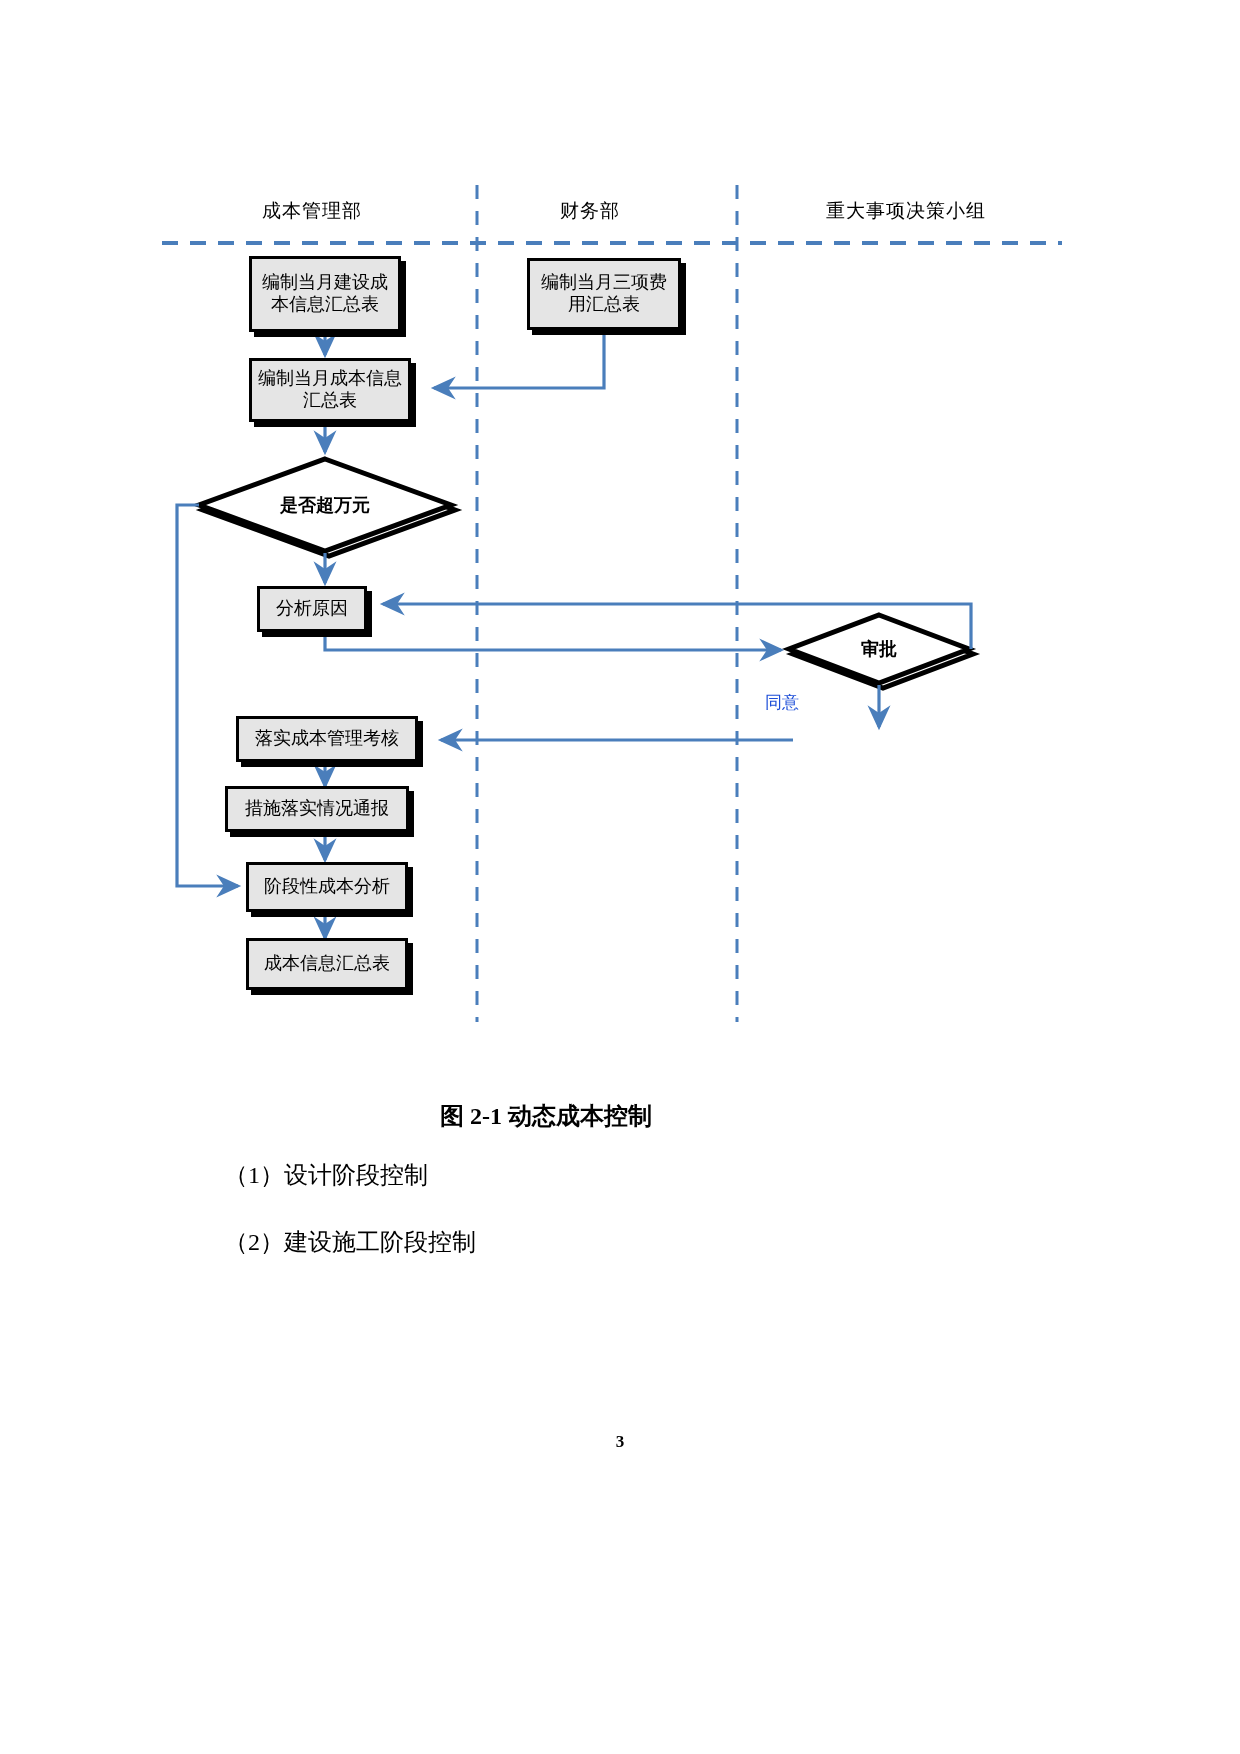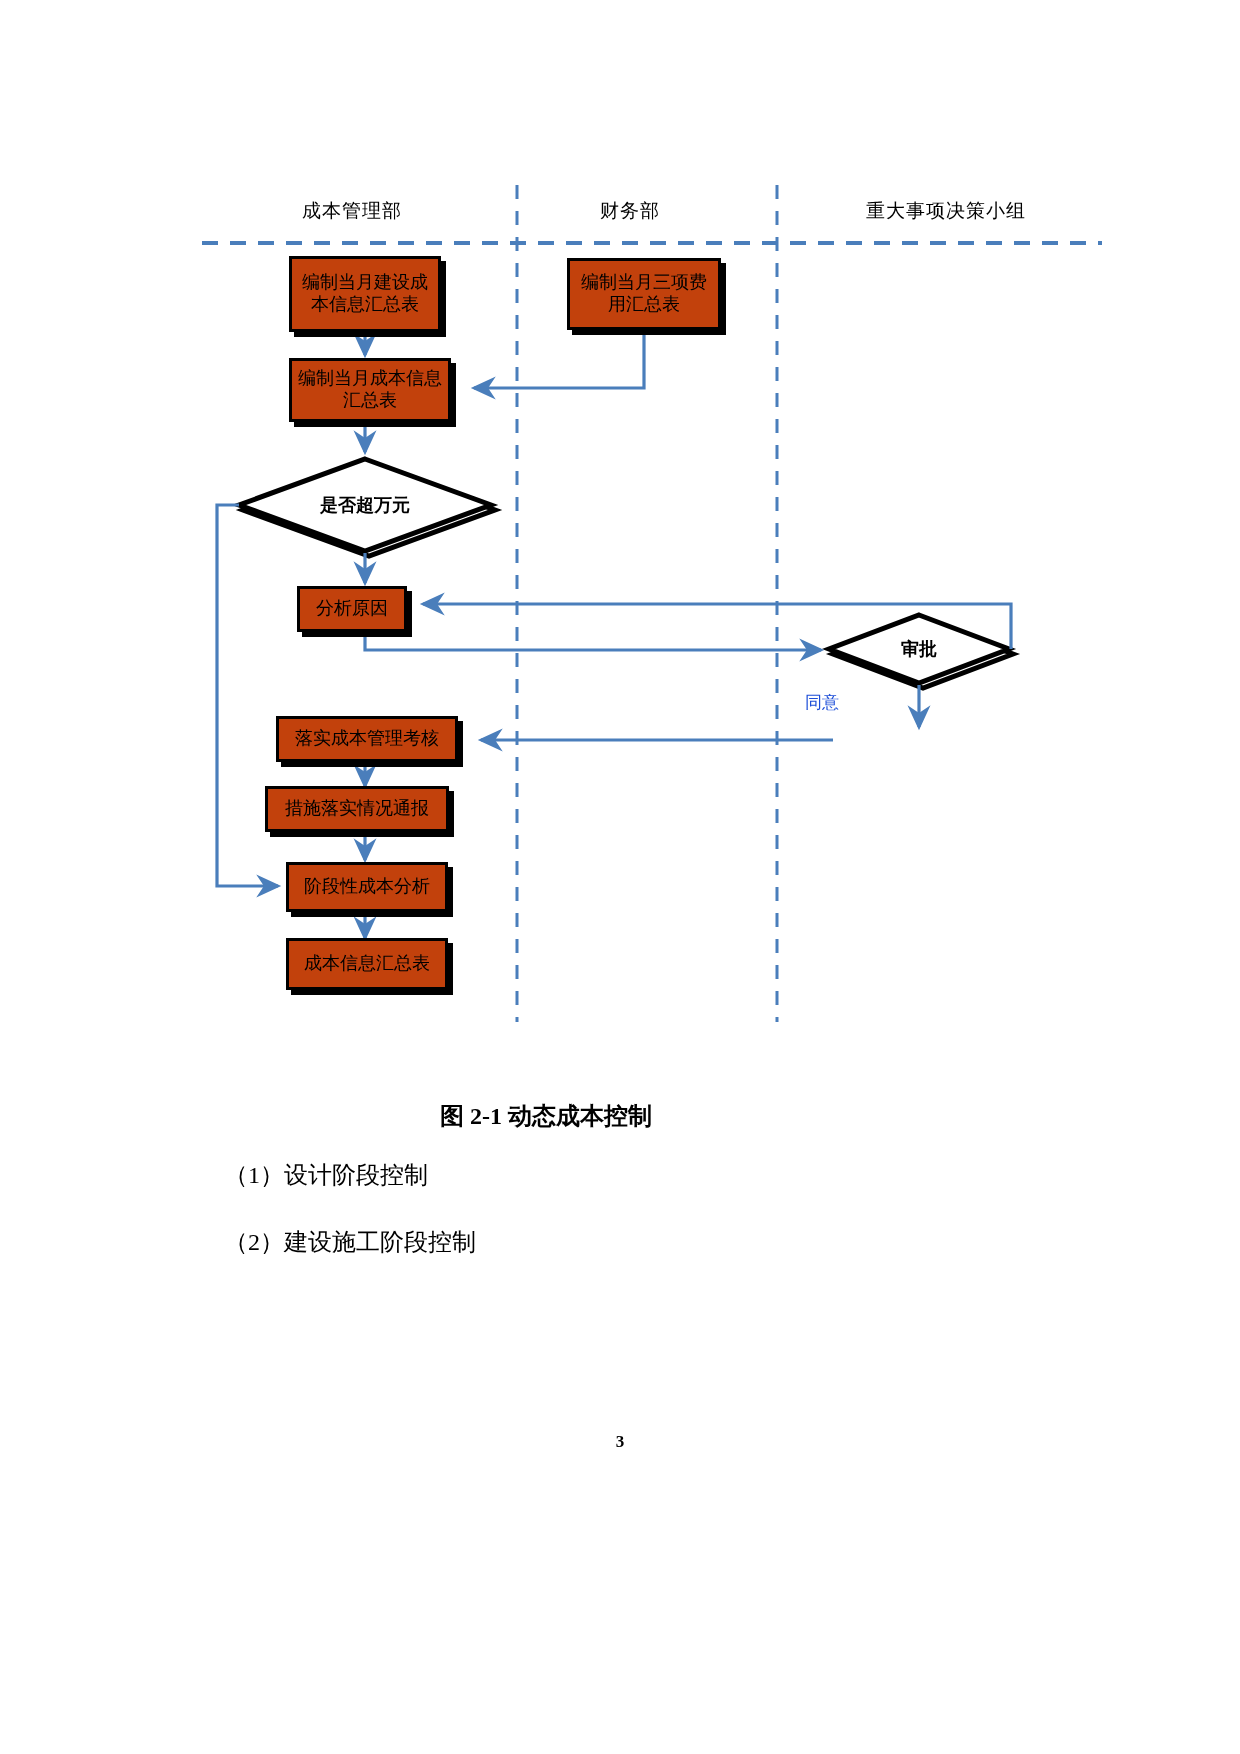--- a/index.html
+++ b/index.html
@@ -16,42 +16,41 @@
     overflow: hidden;
   }
 
   
   #diagram-area {
     position: absolute;
     left: 0;
     top: 0;
     width: 1092px;
     height: 1060px;
-    margin-left: 40px;
   }
   #diagram-svg {
     position: absolute;
     left: 0;
     top: 0;
   }
 
   .lane-header {
     position: absolute;
     font-size: 19px;
     letter-spacing: 1px;
     color: #000;
     white-space: nowrap;
     font-family: "Liberation Serif", "DejaVu Serif", serif;
   }
 
   
   .node-box {
     position: absolute;
     box-sizing: border-box;
-    background: #c2410c;
+    background: #e5e5e5;
     border: 3px solid #000000;
     box-shadow: 5px 5px 0 0 #000000;
     display: flex;
     align-items: center;
     justify-content: center;
     text-align: center;
     font-size: 18px;
     line-height: 1.22;
     padding: 20px 6px;
     color: #000000;

